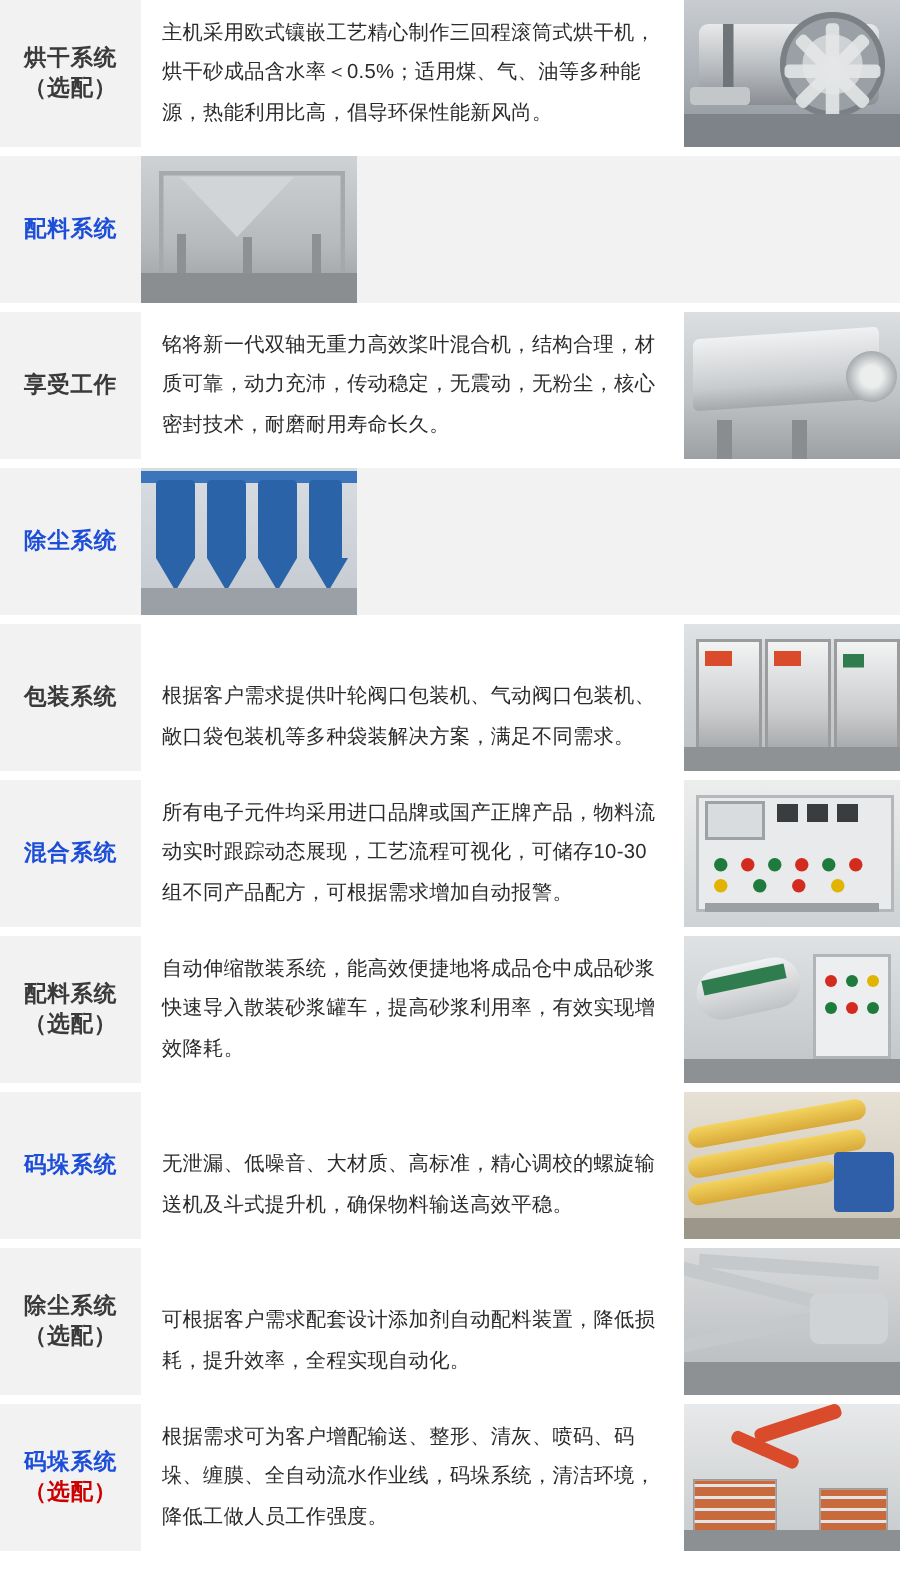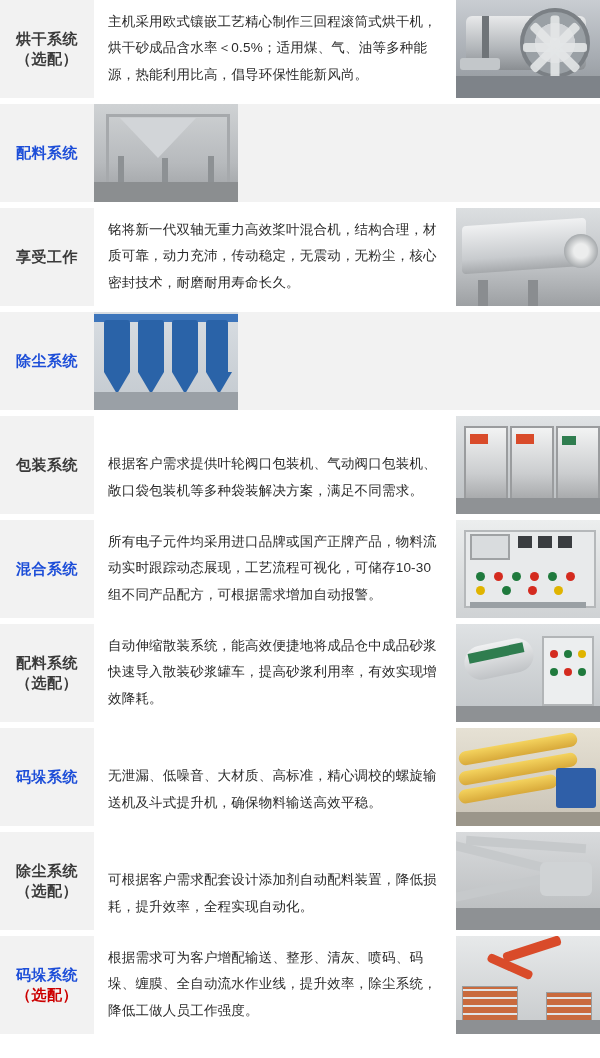--- a/index.html
+++ b/index.html
@@ -372,21 +372,21 @@
       </div>
     </div>
   </div>
 
   <div class="row" style="height:98px">
     <div class="label-cell">
       <div class="label-main red">码垛系统</div>
       <div class="label-sub red">（选配）</div>
     </div>
     <div class="text-cell">
-      <p>根据需求可为客户增配输送、整形、清灰、喷码、码垛、缠膜、全自动流水作业线，提升效率，除尘系统，降低工做人员工作强度。</p>
+      <p>根据需求可为客户增配输送、整形、清灰、喷码、码垛、缠膜、全自动流水作业线，码垛系统，清洁环境，降低工做人员工作强度。</p>
     </div>
     <div class="img-cell">
       <div class="scene s10">
         <div class="robot"></div>
         <div class="robot2"></div>
         <div class="bricks"></div>
         <div class="bricks2"></div>
         <div class="ground"></div>
       </div>
     </div>

